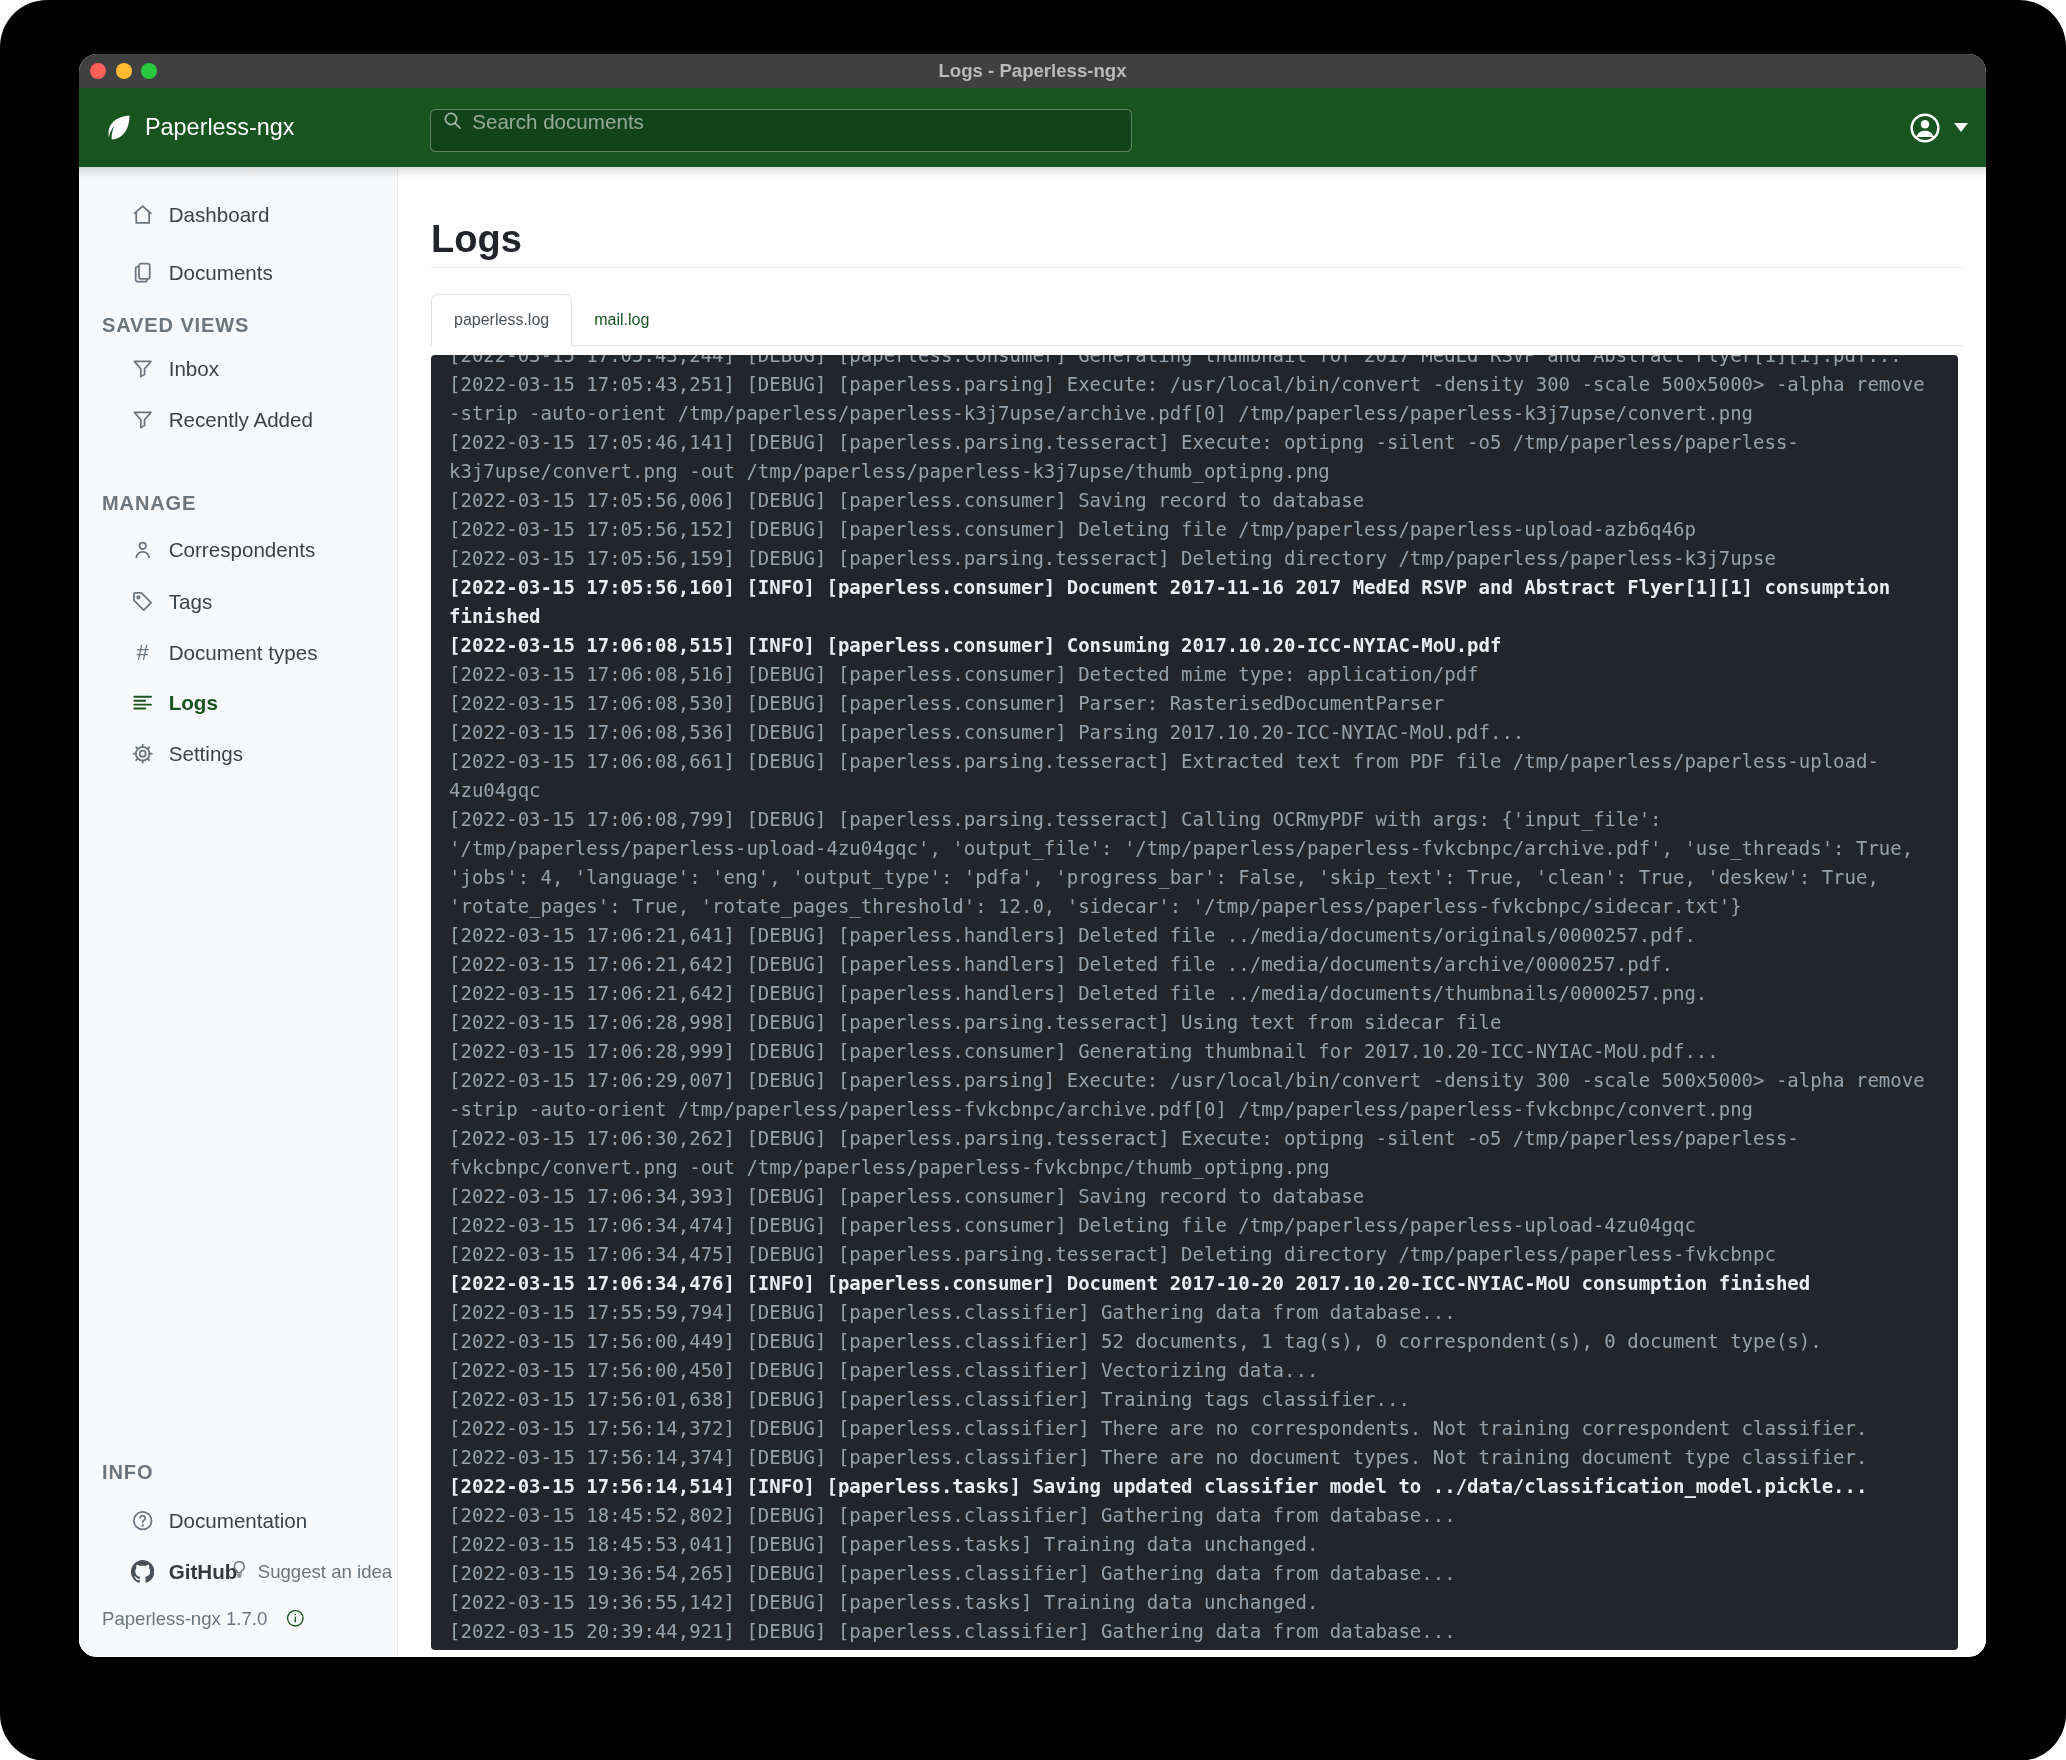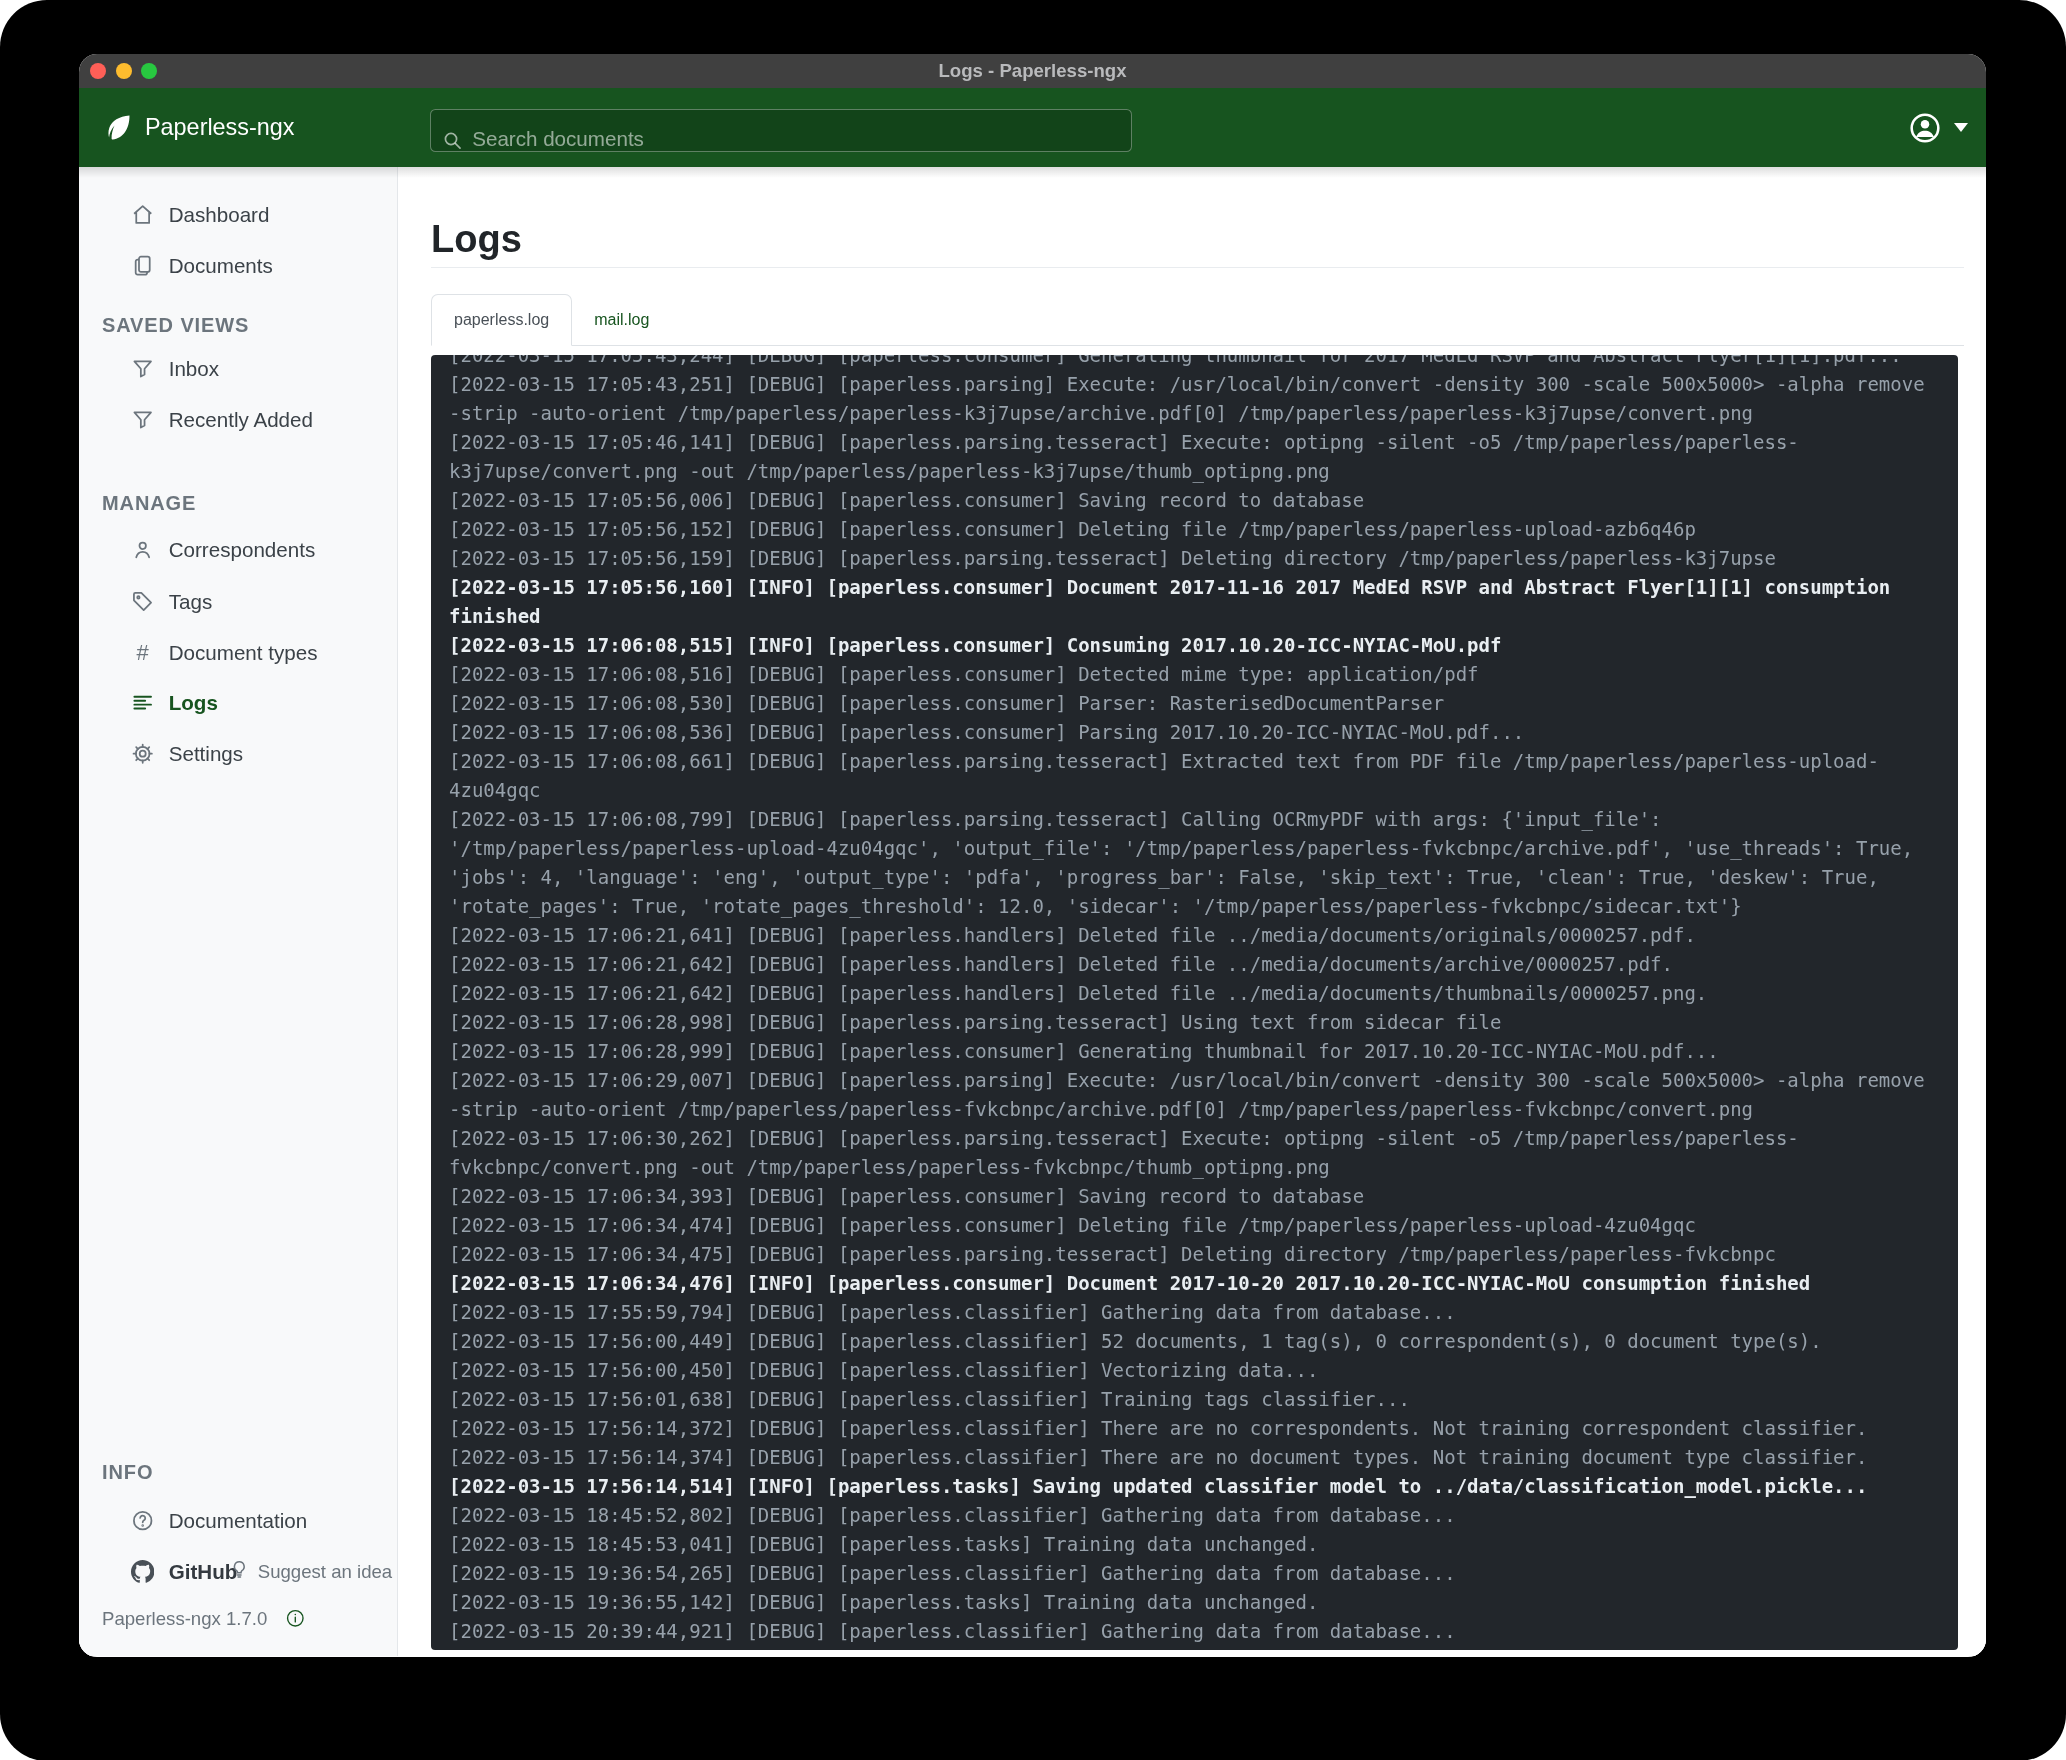--- a/index.html
+++ b/index.html
@@ -14,21 +14,21 @@
   .light{width:16px;height:16px;border-radius:50%;}
   .light.red{background:#ff5f57;} .light.yellow{background:#febc2e;} .light.green{background:#28c840;}
   .win-title{text-align:center;line-height:34px;font-size:18.6px;font-weight:700;color:#b9babc;}
   
   .appbar{height:79px;background:#17541f;position:relative;}
   .brand{position:absolute;left:23px;top:0;height:79px;display:flex;align-items:center;gap:11px;
          color:#fff;font-size:23.4px;font-weight:500;}
   .brand svg{width:32px;height:32px;}
   .search{position:absolute;left:351px;top:21px;width:702px;height:43px;box-sizing:border-box;
           border:1.4px solid rgba(255,255,255,.32);background:rgba(0,0,0,.18);border-radius:5.5px;
-          display:flex;align-items:flex-end;gap:9.6px;padding:0 11px;cursor:text;}
+          display:flex;align-items:flex-start;gap:9.6px;padding:0 11px;cursor:text;}
   .search svg{width:20.6px;height:20.6px;flex:none;}
   .search-ph{color:rgba(255,255,255,.55);font-size:20.6px;}
   .account{position:absolute;right:18px;top:0;height:79px;display:flex;align-items:center;gap:12.4px;cursor:pointer;}
   .account svg{width:34px;height:34px;}
   .caret{width:0;height:0;border-left:7.6px solid transparent;border-right:7.6px solid transparent;
          border-top:9px solid #fff;}
   
   .main{display:flex;height:1489px;position:relative;background:#fff;}
   .main::before{content:"";position:absolute;left:0;right:0;top:0;height:11px;z-index:6;
                 background:linear-gradient(rgba(0,0,0,.13),rgba(0,0,0,0));pointer-events:none;}
@@ -110,21 +110,21 @@
 
       <aside class="sidebar">
         <div class="srow" style="top:31px">
           <span class="ic">
             <svg viewBox="0 0 24 24" fill="none" stroke="currentColor" stroke-width="1.8" stroke-linejoin="round">
                 <path d="M3.2 11 12 3.2 20.8 11M5.4 9.4V20.5h13.2V9.4"></path>
               </svg>
           </span>
           <span>Dashboard</span>
         </div>
-        <div class="srow" style="top:82px">
+        <div class="srow" style="top:89px">
           <span class="ic">
             <svg viewBox="0 0 24 24" fill="none" stroke="currentColor" stroke-width="1.8" stroke-linejoin="round">
                 <rect x="8.2" y="2.8" width="11" height="15.5" rx="2"></rect>
                 <path d="M16.5 18.3v.9a2 2 0 0 1-2 2H6.8a2 2 0 0 1-2-2V7.7a2 2 0 0 1 2-2h1.4"></path>
               </svg>
           </span>
           <span>Documents</span>
         </div>
 
         <div class="ssec" style="top:147px">SAVED VIEWS</div>

